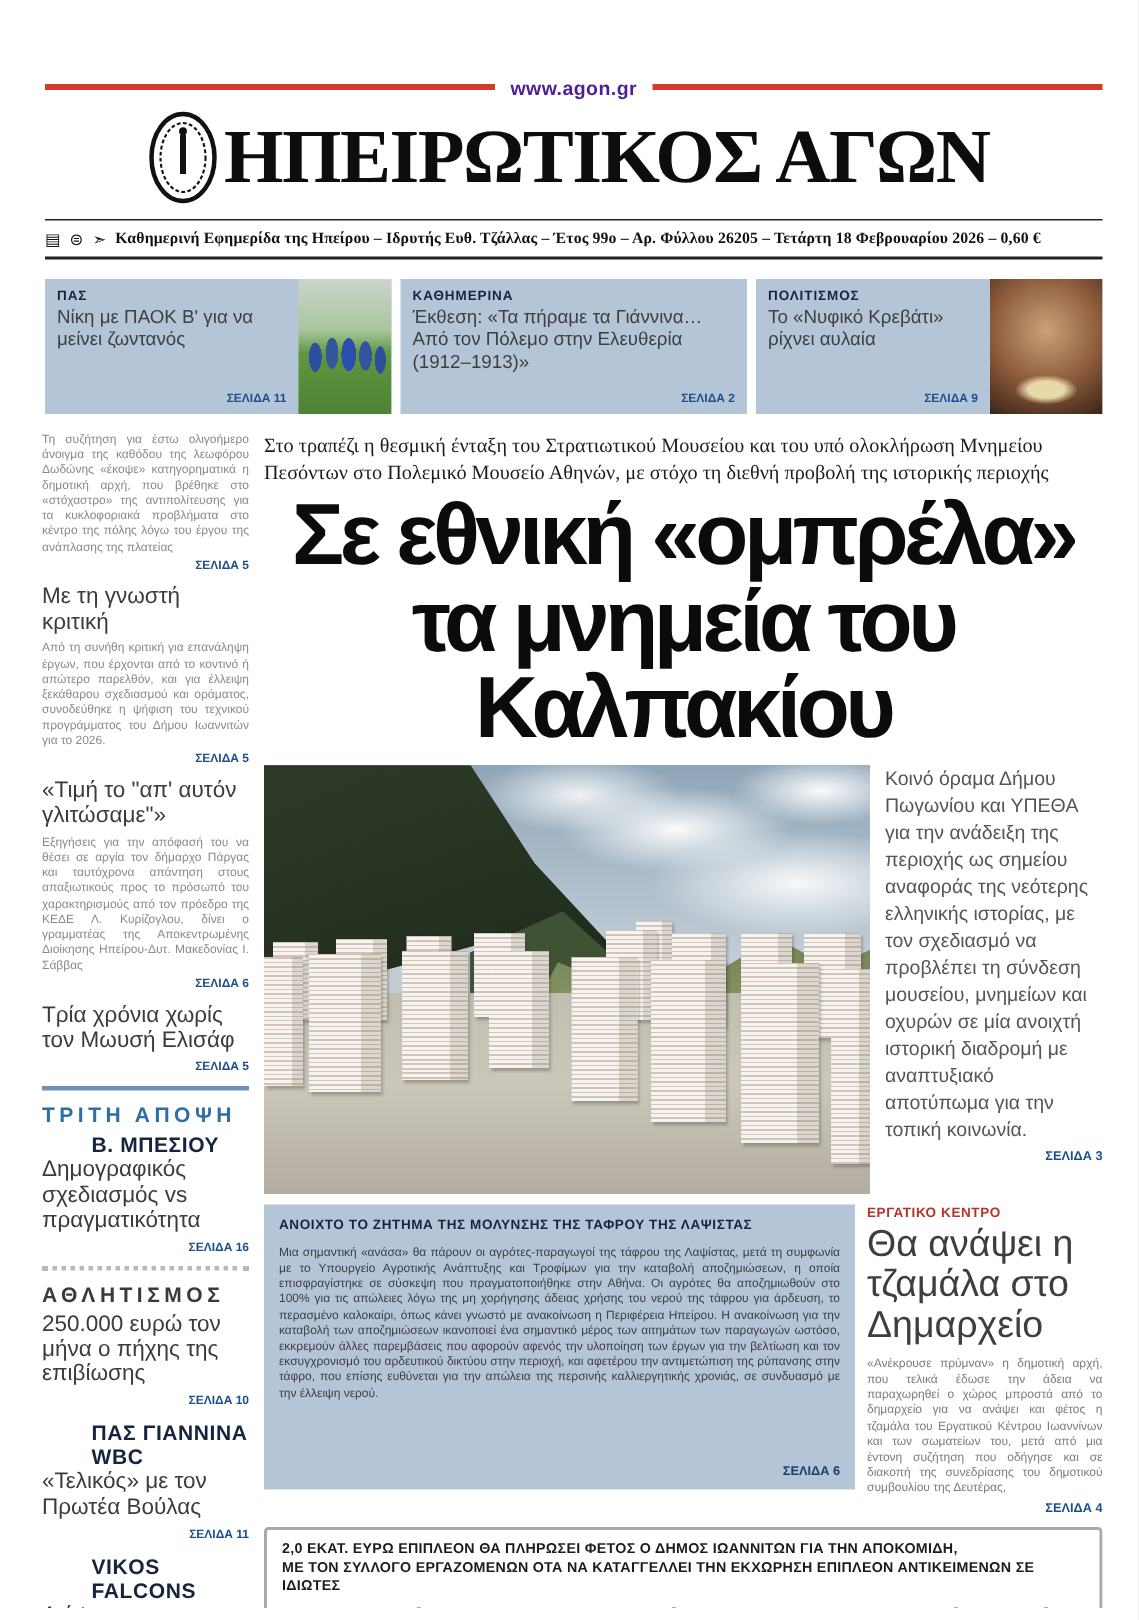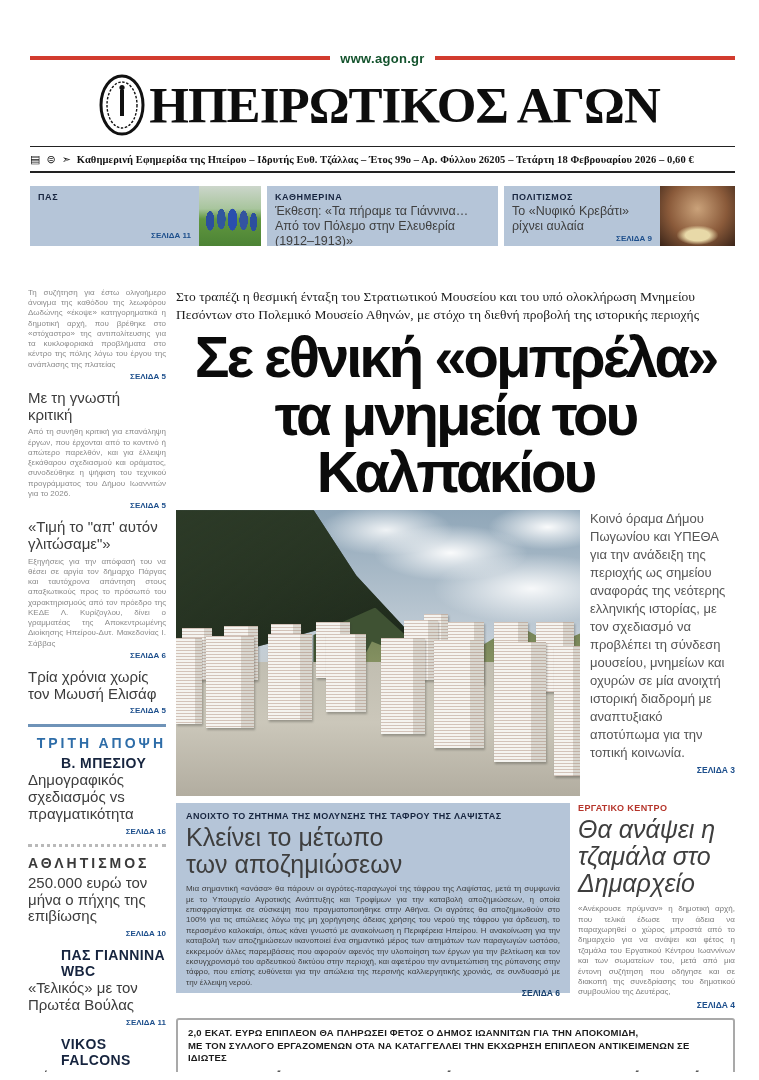--- a/index.html
+++ b/index.html
@@ -2,31 +2,31 @@
 <html lang="el"><head>
 <meta charset="utf-8">
 <style>
   html,body{margin:0;padding:0;background:#e8e8e8;}
   .page{position:relative;width:759px;height:1080px;margin:0 auto;background:#fff;
         font-family:"Liberation Sans",sans-serif;overflow:hidden;color:#222;}
 
   
   .topbar{position:absolute;left:30px;right:24px;top:50px;height:16px;display:flex;align-items:center;gap:10px;}
   .topbar .bar{flex:1;height:4px;background:#d23b2e;}
-  .topbar .site{font-size:13px;font-weight:bold;color:#14532d;letter-spacing:.3px;}
+  .topbar .site{font-size:13px;font-weight:bold;color:#4c1d95;letter-spacing:.3px;}
   .masthead{position:absolute;left:0;right:0;top:68px;height:74px;display:flex;align-items:center;justify-content:center;gap:4px;}
   .emblem{width:46px;height:62px;flex:0 0 auto;}
   .mast-title{font-family:"Liberation Serif",serif;font-weight:bold;font-size:51px;letter-spacing:-1px;color:#0d0d0d;white-space:nowrap;}
   .dateline{position:absolute;left:30px;right:24px;top:146px;height:24px;border-top:1px solid #222;border-bottom:2px solid #222;
             display:flex;align-items:center;gap:6px;overflow:hidden;}
   .dl-icons{display:flex;gap:3px;font-size:11px;color:#111;}
   .dl-text{font-family:"Liberation Serif",serif;font-weight:bold;font-size:10.5px;color:#111;white-space:nowrap;letter-spacing:.1px;}
 
   
-  .teasers{position:absolute;left:30px;right:24px;top:186px;height:60px;display:flex;gap:6px;}
+  .teasers{position:absolute;left:30px;right:24px;top:186px;height:90px;display:flex;gap:6px;}
   .teaser{flex:1;background:#b5c5d8;display:flex;overflow:hidden;}
   .t-body{flex:1;padding:6px 8px;display:flex;flex-direction:column;}
   .t-kick{font-size:9px;font-weight:bold;color:#16243e;letter-spacing:.6px;margin-bottom:2px;}
   .t-title{font-size:12.5px;line-height:1.18;color:#3f3f3f;}
   .t-page{margin-top:auto;font-size:8px;font-weight:bold;color:#1d4f8c;text-align:right;}
   .t-photo{width:62px;flex:0 0 auto;}
   .t-photo.players{background:
      radial-gradient(ellipse 7px 16px at 18% 58%,#2c4f9e 60%,transparent 62%),
      radial-gradient(ellipse 7px 17px at 36% 55%,#31579d 60%,transparent 62%),
      radial-gradient(ellipse 8px 18px at 54% 56%,#2a4fae 60%,transparent 62%),
@@ -43,21 +43,21 @@
   .maincol{flex:1;overflow:hidden;}
 
   
   .l-art{margin-bottom:9px;}
   .l-title{font-size:15px;line-height:1.12;color:#3c3c3c;margin-bottom:4px;}
   .l-body{font-size:8px;line-height:1.28;color:#8a8a8a;text-align:justify;}
   .l-page{font-size:8px;font-weight:bold;color:#1d4f8c;text-align:right;margin-top:2px;}
   .hr-blue{height:3px;background:#6f93b8;margin:6px 0 8px;}
   .hr-dot{border-top:3px dotted #b9b9b9;margin:8px 0;}
   .sec-head{font-size:14px;font-weight:bold;letter-spacing:3px;margin-bottom:4px;}
-  .sec-head.blue{color:#2e6da8;text-align:right;}
+  .sec-head.blue{color:#2e6da8;}
   .sec-head.dark{color:#3a3a3a;}
   .l-kick{font-size:14px;font-weight:bold;color:#16243e;letter-spacing:.4px;margin-bottom:1px;padding-left:33px;}
 
   
   .deck{font-family:"Liberation Serif",serif;font-size:13.5px;line-height:1.3;color:#1c1c1c;margin-bottom:5px;max-width:575px;}
   .headline{text-align:center;font-weight:bold;color:#0b0b0b;letter-spacing:-3px;line-height:.99;margin-bottom:10px;}
   .headline span{display:block;font-size:58px;}
   .story-row{display:flex;gap:10px;margin-bottom:7px;}
   .photo{position:relative;width:404px;height:286px;flex:0 0 auto;overflow:hidden;
          background:linear-gradient(#8fa6b8 0%,#c3ced7 46%,#c5cdd2 52%);}
@@ -87,21 +87,21 @@
 
   .row2{display:flex;gap:8px;margin-bottom:8px;}
   .flood-box{width:394px;flex:0 0 auto;background:#b5c5d8;padding:8px 10px;box-sizing:border-box;height:190px;display:flex;flex-direction:column;}
   .f-kick{font-size:9px;font-weight:bold;color:#16243e;letter-spacing:.4px;margin-bottom:3px;}
   .f-head span{display:block;font-size:25px;line-height:1.08;color:#3e3e3e;}
   .f-body{font-size:8px;line-height:1.3;color:#3e3e3e;text-align:justify;margin-top:6px;}
   .f-page{margin-top:auto;font-size:8.5px;font-weight:bold;color:#17406e;text-align:right;}
 
   .labor{flex:1;display:flex;flex-direction:column;}
   .lab-kick{font-size:9px;font-weight:bold;color:#b5342a;letter-spacing:.4px;margin-bottom:3px;}
-  .lab-head{font-size:25px;line-height:1.08;color:#3e3e3e;margin-bottom:7px;font-style:italic;}
+  .lab-head{font-size:25px;line-height:1.08;color:#3e3e3e;margin-bottom:7px;}
   .lab-body{font-size:8px;line-height:1.3;color:#7c7c7c;text-align:justify;}
   .labor .page-label{margin-top:2px;}
 
   .bottom-box{border:2px solid #a9a9a9;border-radius:3px;padding:7px 10px 5px;height:88px;box-sizing:border-box;
               display:flex;flex-direction:column;}
   .b-kick span{display:block;font-size:9.5px;font-weight:bold;color:#1b1b1b;line-height:1.35;letter-spacing:.2px;}
   .b-head{font-size:27px;color:#5a5a5a;letter-spacing:-.5px;white-space:nowrap;overflow:hidden;margin-top:3px;}
 </style>
 </head>
 <body>
@@ -128,20 +128,21 @@
     <span class="dl-icons">▤</span>
     <span class="dl-icons">⊜</span>
     <span class="dl-icons">➣</span>
     <span class="dl-text">Καθημερινή Εφημερίδα της Ηπείρου – Ιδρυτής Ευθ. Τζάλλας – Έτος 99ο – Αρ. Φύλλου 26205 – Τετάρτη 18 Φεβρουαρίου 2026 – 0,60 €</span>
   </div>
 
   <div class="teasers">
     <div class="teaser">
       <div class="t-body">
         <div class="t-kick">ΠΑΣ</div>
+        <div class="t-title">Νίκη με ΠΑΟΚ Β' για να μείνει ζωντανός</div>
         <div class="t-page">ΣΕΛΙΔΑ 11</div>
       </div>
       <div class="t-photo players"></div>
     </div>
     <div class="teaser">
       <div class="t-body">
         <div class="t-kick">ΚΑΘΗΜΕΡΙΝΑ</div>
         <div class="t-title">Έκθεση: «Τα πήραμε τα Γιάννινα… Από τον Πόλεμο στην Ελευθερία (1912–1913)»</div>
         <div class="t-page">ΣΕΛΙΔΑ 2</div>
       </div>
@@ -241,24 +242,20 @@
         </div>
         <div class="side-text">
           <div>Κοινό όραμα Δήμου Πωγωνίου και ΥΠΕΘΑ για την ανάδειξη της περιοχής ως σημείου αναφοράς της νεότερης ελληνικής ιστορίας, με τον σχεδιασμό να προβλέπει τη σύνδεση μουσείου, μνημείων και οχυρών σε μία ανοιχτή ιστορική διαδρομή με αναπτυξιακό αποτύπωμα για την τοπική κοινωνία.</div>
           <div class="page-label">ΣΕΛΙΔΑ 3</div>
         </div>
       </div>
 
       <div class="row2">
         <div class="flood-box">
           <div class="f-kick">ΑΝΟΙΧΤΟ ΤΟ ΖΗΤΗΜΑ ΤΗΣ ΜΟΛΥΝΣΗΣ ΤΗΣ ΤΑΦΡΟΥ ΤΗΣ ΛΑΨΙΣΤΑΣ</div>
-          <div class="f-head">
-            <span>Κλείνει το μέτωπο</span>
-            <span>των αποζημιώσεων</span>
-          </div>
           <div class="f-body">Μια σημαντική «ανάσα» θα πάρουν οι αγρότες-παραγωγοί της τάφρου της Λαψίστας, μετά τη συμφωνία με το Υπουργείο Αγροτικής Ανάπτυξης και Τροφίμων για την καταβολή αποζημιώσεων, η οποία επισφραγίστηκε σε σύσκεψη που πραγματοποιήθηκε στην Αθήνα. Οι αγρότες θα αποζημιωθούν στο 100% για τις απώλειες λόγω της μη χορήγησης άδειας χρήσης του νερού της τάφρου για άρδευση, το περασμένο καλοκαίρι, όπως κάνει γνωστό με ανακοίνωση η Περιφέρεια Ηπείρου. Η ανακοίνωση για την καταβολή των αποζημιώσεων ικανοποιεί ένα σημαντικό μέρος των αιτημάτων των παραγωγών ωστόσο, εκκρεμούν άλλες παρεμβάσεις που αφορούν αφενός την υλοποίηση των έργων για την βελτίωση και τον εκσυγχρονισμό του αρδευτικού δικτύου στην περιοχή, και αφετέρου την αντιμετώπιση της ρύπανσης στην τάφρο, που επίσης ευθύνεται για την απώλεια της περσινής καλλιεργητικής χρονιάς, σε συνδυασμό με την έλλειψη νερού.</div>
           <div class="f-page">ΣΕΛΙΔΑ 6</div>
         </div>
 
         <div class="labor">
           <div class="lab-kick">ΕΡΓΑΤΙΚΟ ΚΕΝΤΡΟ</div>
           <div class="lab-head">Θα ανάψει η τζαμάλα στο Δημαρχείο</div>
           <div class="lab-body">«Ανέκρουσε πρύμναν» η δημοτική αρχή, που τελικά έδωσε την άδεια να παραχωρηθεί ο χώρος μπροστά από το δημαρχείο για να ανάψει και φέτος η τζαμάλα του Εργατικού Κέντρου Ιωαννίνων και των σωματείων του, μετά από μια έντονη συζήτηση που οδήγησε και σε διακοπή της συνεδρίασης του δημοτικού συμβουλίου της Δευτέρας,</div>
           <div class="page-label">ΣΕΛΙΔΑ 4</div>
         </div>

